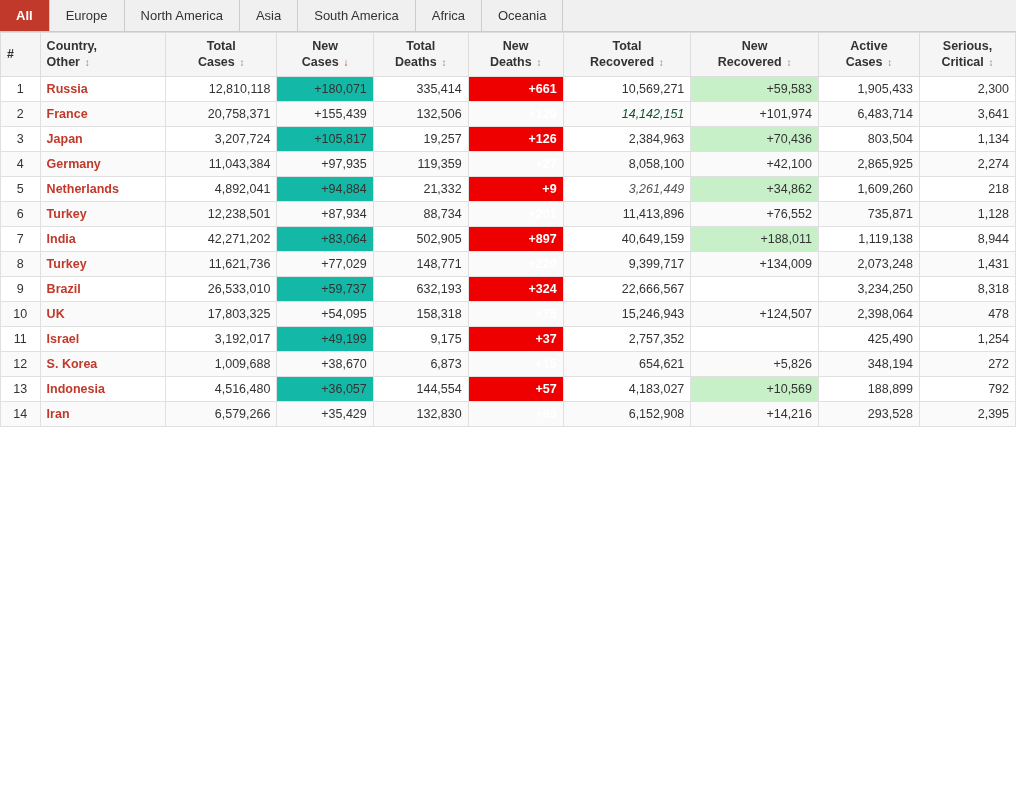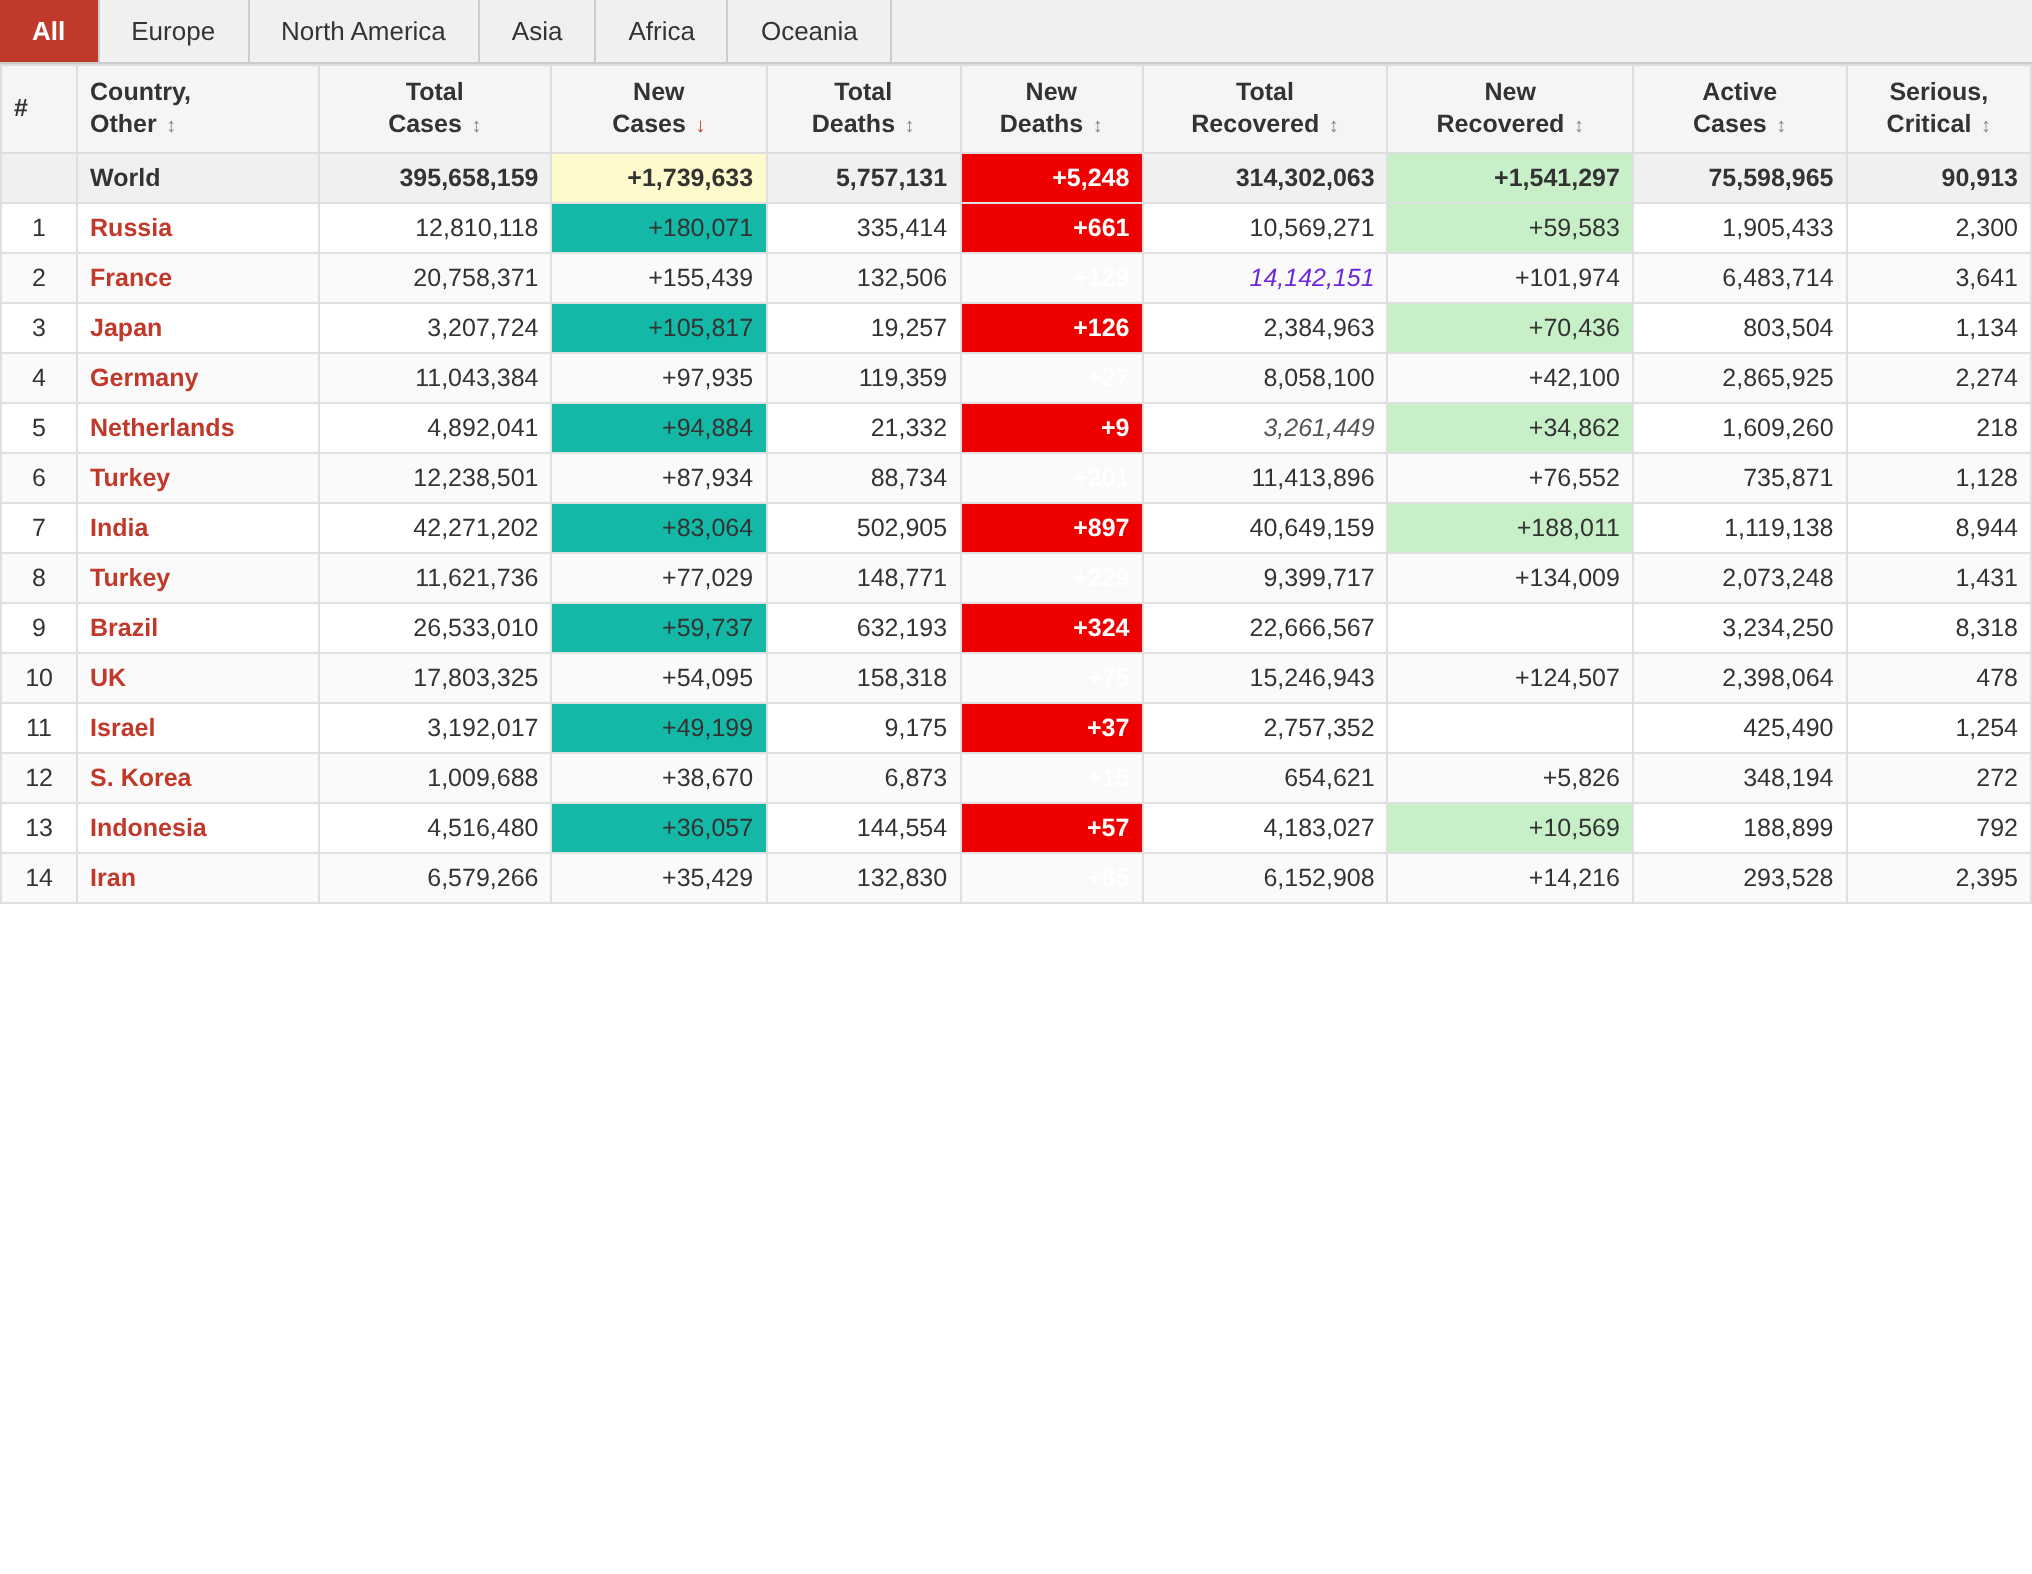--- a/index.html
+++ b/index.html
@@ -93,20 +93,21 @@
   </style>
 </head>
 <body>
 
 <div>
   <div style="display: flex; background: rgb(240, 240, 240); border-bottom: 1px solid rgb(204, 204, 204);" id="tabs-container" class="">
       <div class="tab active">All</div>
       <div class="tab">Europe</div>
       <div class="tab">North America</div>
       <div class="tab">Asia</div>
+      <div class="tab">South America</div>
       <div class="tab">Africa</div>
       <div class="tab">Oceania</div>
     </div>
 </div>
 
 <table id="main-table">
   <thead>
     <tr id="header-row">
         <th>#</th>
         <th>Country,<br>Other<span class="sort-icon"> ↕</span></th>
@@ -114,52 +115,40 @@
         <th>New<br>Cases<span class="sort-icon sort-icon-active"> ↓</span></th>
         <th>Total<br>Deaths<span class="sort-icon"> ↕</span></th>
         <th>New<br>Deaths<span class="sort-icon"> ↕</span></th>
         <th>Total<br>Recovered<span class="sort-icon"> ↕</span></th>
         <th>New<br>Recovered<span class="sort-icon"> ↕</span></th>
         <th>Active<br>Cases<span class="sort-icon"> ↕</span></th>
         <th>Serious,<br>Critical<span class="sort-icon"> ↕</span></th>
       </tr>
   </thead>
   <tbody id="table-body">
-      <tr class="world-row">
-        <td></td>
-        <td>World</td>
-        <td>395,658,159</td>
-        <td class="new-cases-cell">+1,739,633</td>
-        <td>5,757,131</td>
-        <td class="new-deaths-cell">+5,248</td>
-        <td>314,302,063</td>
-        <td class="new-recovered-cell">+1,541,297</td>
-        <td>75,598,965</td>
-        <td>90,913</td>
-      </tr>
       <tr>
         <td>1</td>
         <td><a href="#">Russia</a></td>
         <td>12,810,118</td>
         <td class="new-cases-cell">+180,071</td>
         <td>335,414</td>
         <td class="new-deaths-cell">+661</td>
         <td>10,569,271</td>
         <td class="new-recovered-cell">+59,583</td>
         <td>1,905,433</td>
         <td>2,300</td>
       </tr>
       <tr class="stripe-even">
         <td>2</td>
         <td><a href="#">France</a></td>
         <td>20,758,371</td>
         <td class="new-cases-cell">+155,439</td>
         <td>132,506</td>
         <td class="new-deaths-cell">+129</td>
-        <td><em style="font-style: italic; color: #6d28d9; text-align: right;">14,142,151</em></td>
+        <td><em style="font-style: italic; color: #14532d; text-align: right;">14,142,151</em></td>
         <td class="new-recovered-cell">+101,974</td>
         <td>6,483,714</td>
         <td>3,641</td>
       </tr>
       <tr>
         <td>3</td>
         <td><a href="#">Japan</a></td>
         <td>3,207,724</td>
         <td class="new-cases-cell">+105,817</td>
         <td>19,257</td>

